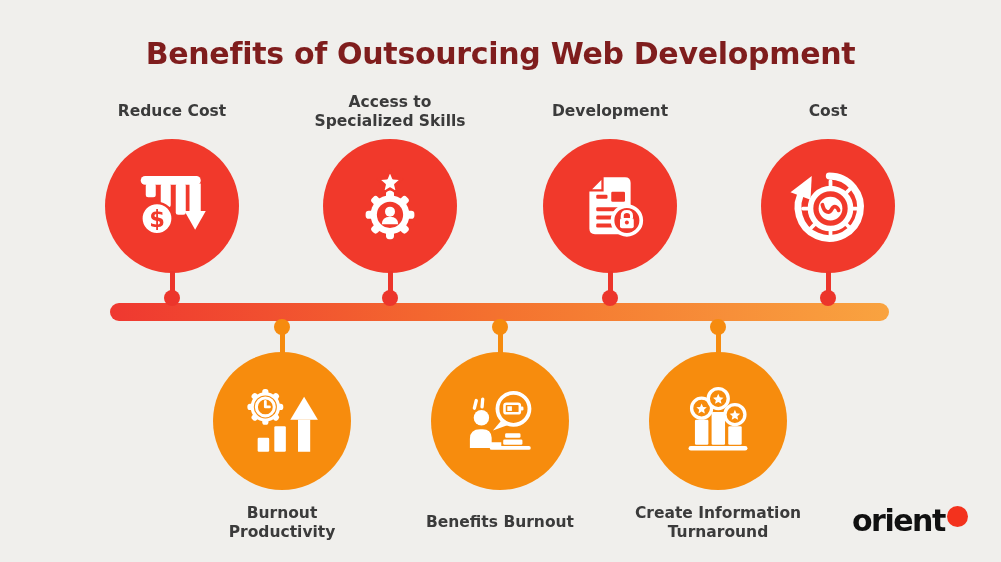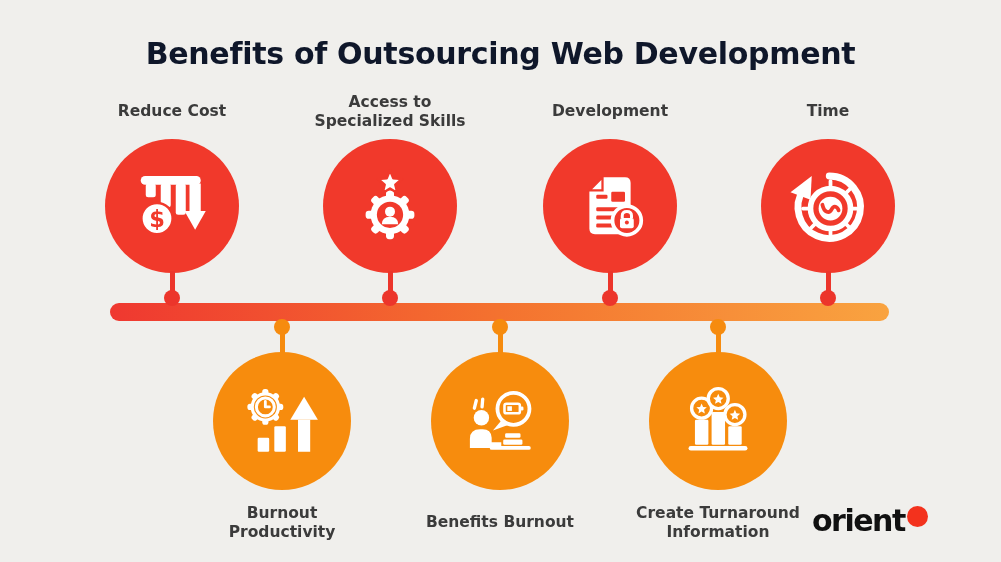--- a/index.html
+++ b/index.html
@@ -3,21 +3,21 @@
 <meta charset="utf-8">
 <style>
   html,body{margin:0;padding:0;}
   body{
     width:1001px;height:562px;position:relative;overflow:hidden;
     background:#F0EFEC;
     font-family:"DejaVu Sans","Liberation Sans",sans-serif;
   }
   .title{
     position:absolute;top:36px;left:0;width:100%;text-align:center;
-    font-size:30px;font-weight:700;color:#0f172a;letter-spacing:-0.3px;
+    font-size:30px;font-weight:700;color:#7f1d1d;letter-spacing:-0.3px;
   }
   
   .bar{
     position:absolute;left:110px;top:303px;width:779px;height:18px;border-radius:9px;
     background:linear-gradient(90deg,#EF3830 0%,#F4722F 50%,#F9A340 100%);
   }
   
   .label{
     position:absolute;display:flex;flex-direction:column;justify-content:center;align-items:center;
     text-align:center;font-size:15.5px;font-weight:600;color:#3B3B3B;line-height:19.5px;
@@ -35,21 +35,21 @@
 
   .t-label{top:89px;height:46px;width:240px;left:calc(var(--cx) - 120px);}
   .t-circle{top:139px;width:134px;height:134px;left:calc(var(--cx) - 67px);}
   .t-stem{top:271px;height:21px;left:calc(var(--cx) - 2.5px);}
   .t-dot{top:290px;left:calc(var(--cx) - 8px);}
   .b-dot{top:319px;left:calc(var(--cx) - 8px);}
   .b-stem{top:327px;height:27px;left:calc(var(--cx) - 2.5px);}
   .b-circle{top:352px;width:138px;height:138px;left:calc(var(--cx) - 69px);}
   .b-label{top:500px;height:46px;width:260px;left:calc(var(--cx) - 130px);}
 
-  .logo{position:absolute;top:503px;left:812px;display:flex;align-items:flex-start;}
+  .logo{position:absolute;top:503px;left:852px;display:flex;align-items:flex-start;}
   .logo-text{font-size:30px;font-weight:800;color:#111;letter-spacing:-1.5px;line-height:36px;}
   .logo-dot{width:21px;height:21px;border-radius:50%;background:#F3321D;margin-left:2px;margin-top:3px;}
 </style>
 </head>
 <body>
 
 <div class="title">Benefits of Outsourcing Web Development</div>
 
 <div class="bar"></div>
 
@@ -119,21 +119,21 @@
       <rect x="40" y="41.5" width="11" height="8.2" rx="1.6" fill="#fff"></rect>
       <circle cx="45.5" cy="45.2" r="1.6" fill="currentColor"></circle>
     </svg>
   </div>
   <div class="stem red t-stem"></div>
   <div class="dot red t-dot"></div>
 </div>
 
 <div class="item" style="--cx:828px">
   <div class="label t-label">
-    <span class="ln">Time</span>
+    <span class="ln">Cost</span>
   </div>
   <div class="circle red t-circle">
     <svg width="80" height="80" viewBox="0 0 64 64">
       <path d="M12.5 18.7 A25 25 0 1 0 33 8" stroke="#fff" stroke-width="5.5" fill="none" stroke-linecap="round"></path>
       <polygon points="2,21 19,8 18,27" fill="#fff"></polygon>
       <circle cx="34" cy="34" r="16" stroke="#fff" stroke-width="4.5" fill="none"></circle>
       <g stroke="#fff" stroke-width="3" stroke-linecap="round">
         <line x1="52" y1="34" x2="56" y2="34"></line>
         <line x1="46.7" y1="46.7" x2="49.6" y2="49.6"></line>
         <line x1="34" y1="52" x2="34" y2="56"></line>
@@ -217,21 +217,21 @@
       <circle cx="32.2" cy="14.5" r="7.8" fill="currentColor" stroke="#fff" stroke-width="2.6"></circle>
       <circle cx="45.2" cy="27" r="7.8" fill="currentColor" stroke="#fff" stroke-width="2.6"></circle>
       <g fill="#fff">
         <polygon transform="translate(19.2 22.6)" points="0,-4.3 1.18,-1.62 4.09,-1.33 1.9,0.62 2.53,3.48 0,2 -2.53,3.48 -1.9,0.62 -4.09,-1.33 -1.18,-1.62"></polygon>
         <polygon transform="translate(32.2 15.1)" points="0,-4.3 1.18,-1.62 4.09,-1.33 1.9,0.62 2.53,3.48 0,2 -2.53,3.48 -1.9,0.62 -4.09,-1.33 -1.18,-1.62"></polygon>
         <polygon transform="translate(45.2 27.6)" points="0,-4.3 1.18,-1.62 4.09,-1.33 1.9,0.62 2.53,3.48 0,2 -2.53,3.48 -1.9,0.62 -4.09,-1.33 -1.18,-1.62"></polygon>
       </g>
     </svg>
   </div>
   <div class="label b-label">
-    <span class="ln">Create Turnaround</span>
-    <span class="ln">Information</span>
+    <span class="ln">Create Information</span>
+    <span class="ln">Turnaround</span>
   </div>
 </div>
 
 <div class="logo">
   <span class="logo-text">orient</span>
   <span class="logo-dot"></span>
 </div>
 
 </body></html>

